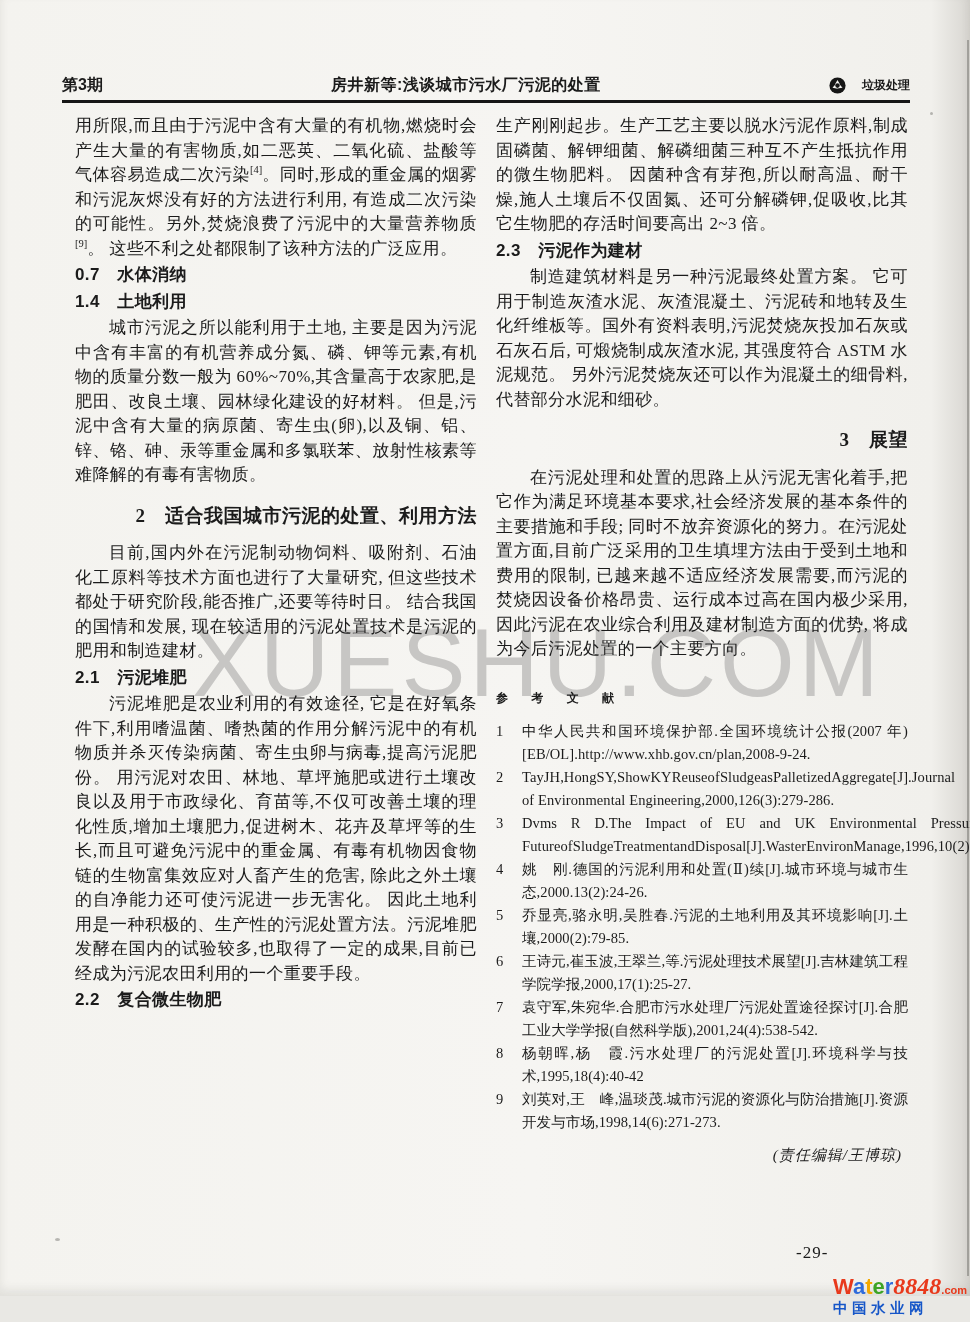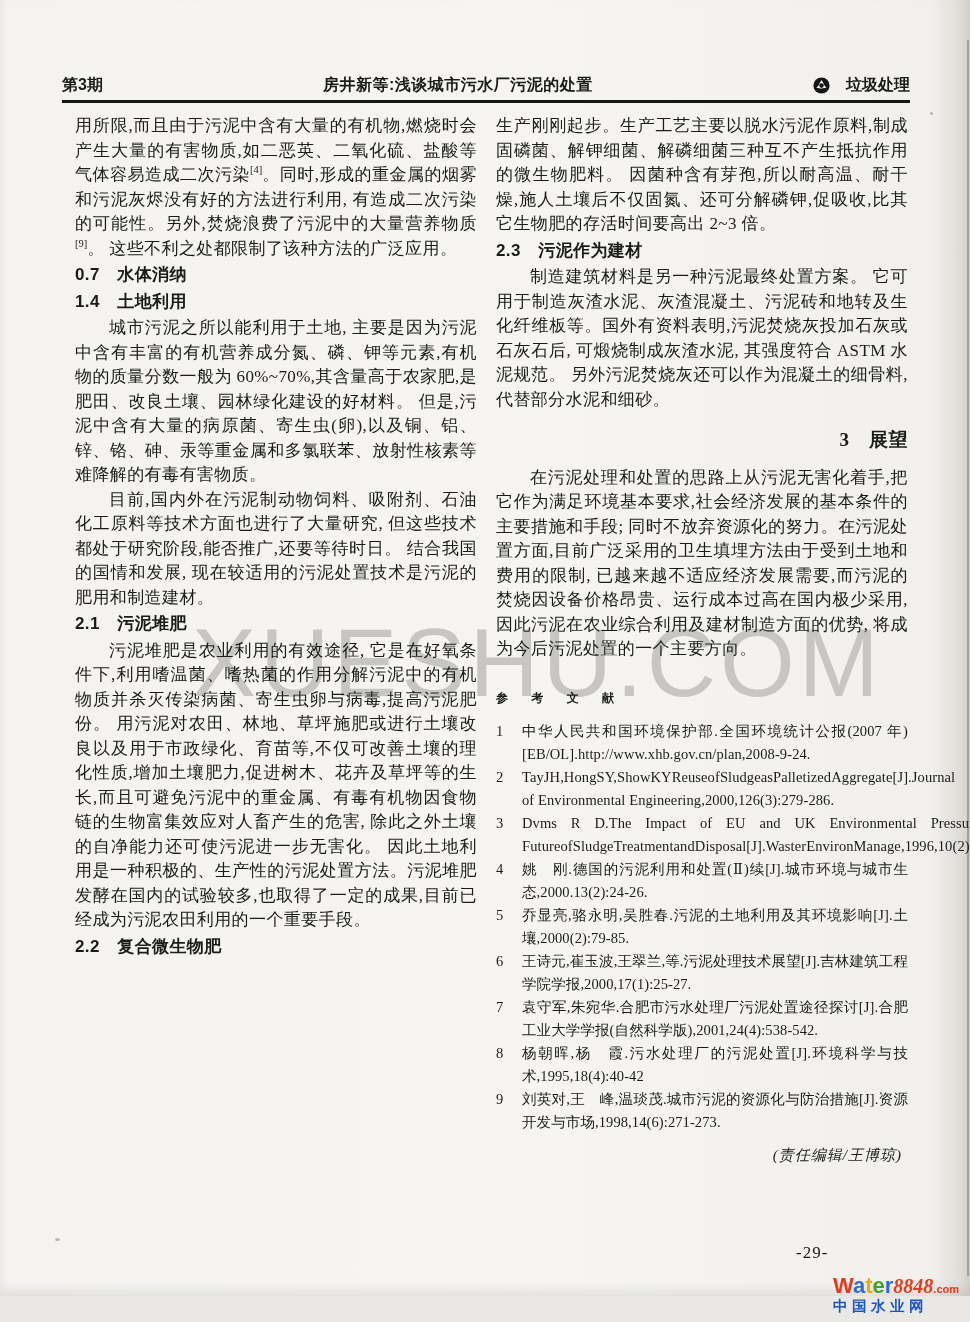--- a/index.html
+++ b/index.html
@@ -15,21 +15,21 @@
     background:linear-gradient(90deg,#f4f3ef 0%,#f6f5f2 55%,#f1f0ec 96%,#d8d6d1 100%);
     box-shadow:inset 0 -6px 10px rgba(90,88,84,.12);
   }
   .page-edge{position:absolute;right:1px;top:40px;bottom:20px;width:2px;background:rgba(70,68,64,.35);}
   
   .hdr{position:absolute;left:62px;right:60px;top:72px;height:26px;
        display:flex;justify-content:space-between;align-items:center;
        font-family:"Liberation Sans","DejaVu Sans",sans-serif;}
   .hdr .issue{font-weight:bold;font-size:16px;}
   .hdr .title{font-size:16px;font-weight:bold;letter-spacing:.5px;}
-  .hdr .colname{font-weight:bold;font-size:16px;display:flex;align-items:center;gap:16px;}
+  .hdr .colname{font-weight:bold;font-size:12px;display:flex;align-items:center;gap:16px;}
   .hdr-rule{position:absolute;left:62px;right:60px;top:100px;height:3px;background:#161616;}
   
   .watermark{
     position:absolute;left:192px;top:608px;z-index:0;
     font-family:"Liberation Sans","DejaVu Sans",sans-serif;
     font-size:96px;font-weight:400;color:#c7c6c4;letter-spacing:4px;
     user-select:none;white-space:nowrap;
   }
   
   .col{position:absolute;top:114px;z-index:1;font-size:17px;line-height:24.5px;
@@ -50,21 +50,21 @@
   .ref-num{flex:0 0 26px;}
   .ref-text{flex:1;text-align:justify;}
   .editor-note{text-align:right;font-size:15px;margin-top:10px;padding-right:6px;
       font-style:italic;letter-spacing:1px;}
   
   .page-num{position:absolute;left:796px;top:1243px;font-size:17px;letter-spacing:1px;z-index:1;}
   .logo{position:absolute;left:833px;top:1274px;width:132px;z-index:1;
         font-family:"Liberation Sans","DejaVu Sans",sans-serif;line-height:1.05;}
   .logo-line1{white-space:nowrap;}
   .logo-word{font-weight:bold;font-size:22px;letter-spacing:0;}
-  .logo-num{font-style:italic;font-size:20px;font-family:"Liberation Serif",serif;font-weight:bold;}
+  .logo-num{font-style:italic;font-size:24px;font-family:"Liberation Serif",serif;font-weight:bold;}
   .logo-dotcom{font-size:11px;font-weight:bold;vertical-align:baseline;}
   .logo-sub{font-weight:bold;font-size:14.5px;letter-spacing:4.5px;margin-top:2px;white-space:nowrap;}
   
   .recycle{width:17px;height:17px;display:inline-block;}
   
   .speck{position:absolute;background:rgba(70,68,64,.35);border-radius:50%;}
 </style>
 </head>
 <body>
 
@@ -88,20 +88,21 @@
   </div>
   <div class="hdr-rule"></div>
 
   <div class="watermark">XUESHU.COM</div>
 
   <div class="col col-left" id="col-left">
       <div class="p">用所限,而且由于污泥中含有大量的有机物,燃烧时会产生大量的有害物质,如二恶英、二氧化硫、盐酸等气体容易造成二次污染<sup>[4]</sup>。同时,形成的重金属的烟雾和污泥灰烬没有好的方法进行利用, 有造成二次污染的可能性。另外,焚烧浪费了污泥中的大量营养物质<sup>[9]</sup>。 这些不利之处都限制了该种方法的广泛应用。</div>
       <div class="h1">0.7　水体消纳</div>
       <div class="h1">1.4　土地利用</div>
       <div class="p indent">城市污泥之所以能利用于土地, 主要是因为污泥中含有丰富的有机营养成分氮、磷、钾等元素,有机物的质量分数一般为 60%~70%,其含量高于农家肥,是肥田、改良土壤、园林绿化建设的好材料。 但是,污泥中含有大量的病原菌、寄生虫(卵),以及铜、铝、锌、铬、砷、汞等重金属和多氯联苯、放射性核素等难降解的有毒有害物质。</div>
+      <div class="h2">2　适合我国城市污泥的处置、利用方法</div>
       <div class="p indent">目前,国内外在污泥制动物饲料、吸附剂、石油化工原料等技术方面也进行了大量研究, 但这些技术都处于研究阶段,能否推广,还要等待时日。 结合我国的国情和发展, 现在较适用的污泥处置技术是污泥的肥用和制造建材。</div>
       <div class="h1">2.1　污泥堆肥</div>
       <div class="p indent">污泥堆肥是农业利用的有效途径, 它是在好氧条件下,利用嗜温菌、嗜热菌的作用分解污泥中的有机物质并杀灭传染病菌、寄生虫卵与病毒,提高污泥肥份。 用污泥对农田、林地、草坪施肥或进行土壤改良以及用于市政绿化、育苗等,不仅可改善土壤的理化性质,增加土壤肥力,促进树木、花卉及草坪等的生长,而且可避免污泥中的重金属、有毒有机物因食物链的生物富集效应对人畜产生的危害, 除此之外土壤的自净能力还可使污泥进一步无害化。 因此土地利用是一种积极的、生产性的污泥处置方法。污泥堆肥发酵在国内的试验较多,也取得了一定的成果,目前已经成为污泥农田利用的一个重要手段。</div>
       <div class="h1">2.2　复合微生物肥</div>
     </div>
 
   <div class="col col-right">
     <div id="col-right">
         <div class="p">生产刚刚起步。生产工艺主要以脱水污泥作原料,制成固磷菌、解钾细菌、解磷细菌三种互不产生抵抗作用的微生物肥料。 因菌种含有芽孢,所以耐高温、耐干燥,施人土壤后不仅固氮、还可分解磷钾,促吸收,比其它生物肥的存活时间要高出 2~3 倍。</div>
         <div class="h1">2.3　污泥作为建材</div>

